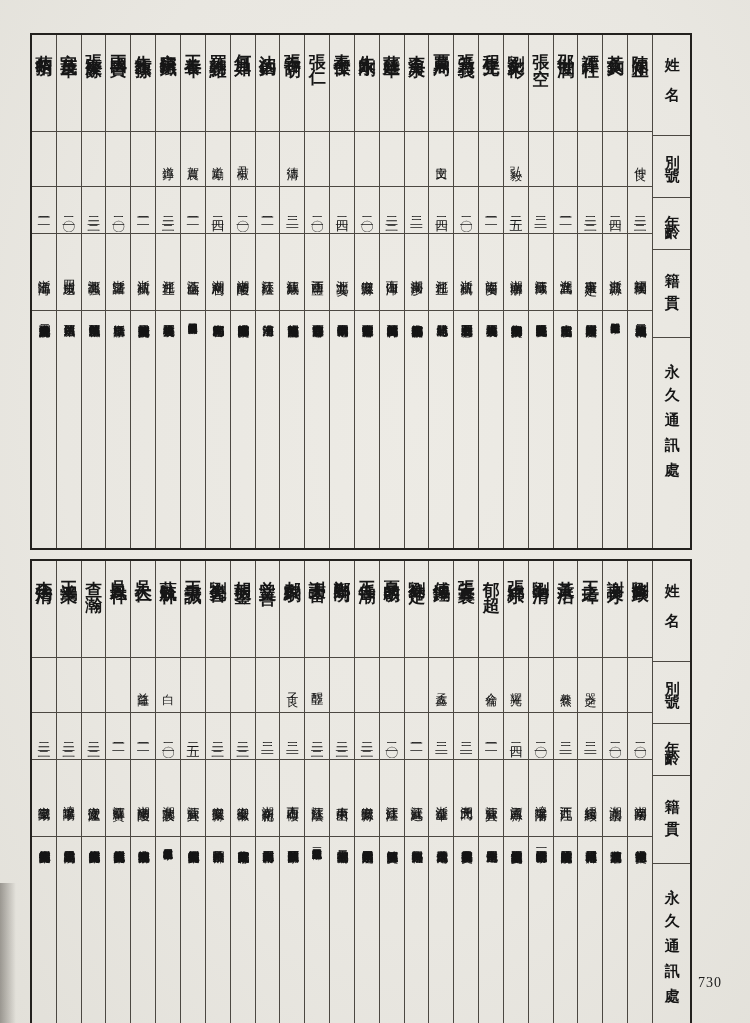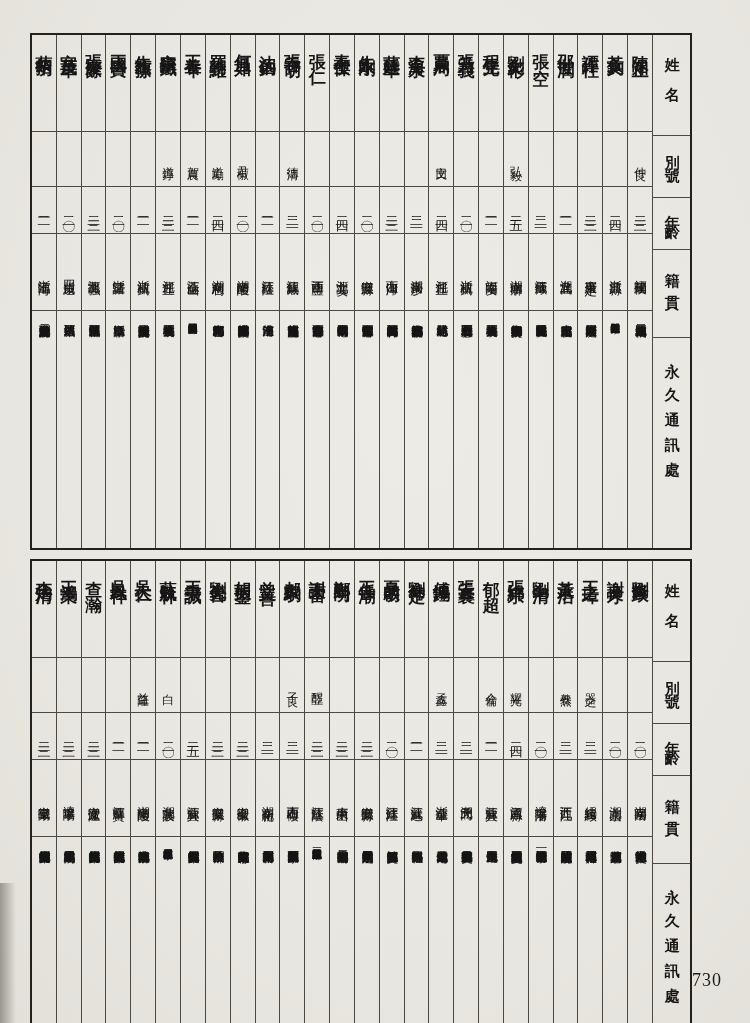--- a/index.html
+++ b/index.html
@@ -62,21 +62,21 @@
   .header-col .cell{align-items:flex-start;}
   .header-col .vtext{font-weight:bold;font-size:15px;}
   .h-name{padding-top:10px;}   .h-name .vtext{letter-spacing:30px;}
   .h-alias{padding-top:7px;}   .h-alias .vtext{letter-spacing:13px;}
   .h-age{padding-top:5px;}     .h-age .vtext{letter-spacing:9px;}
   .h-native{padding-top:11px;} .h-native .vtext{letter-spacing:22px;}
   .h-address{padding-top:12px;}.h-address .vtext{letter-spacing:25px;}
   .page-number{
     position:absolute;right:28px;bottom:32px;
     font-family:"Liberation Serif","DejaVu Serif",serif;
-    font-size:18px;letter-spacing:1px;color:#1b1b1b;
+    font-size:14px;letter-spacing:1px;color:#1b1b1b;
   }
 </style>
 </head>
 <body>
 
 <div class="page">
 
   <div class="sheet-table first">
     <div class="col header-col">
       <div class="cell r-name h-name">

